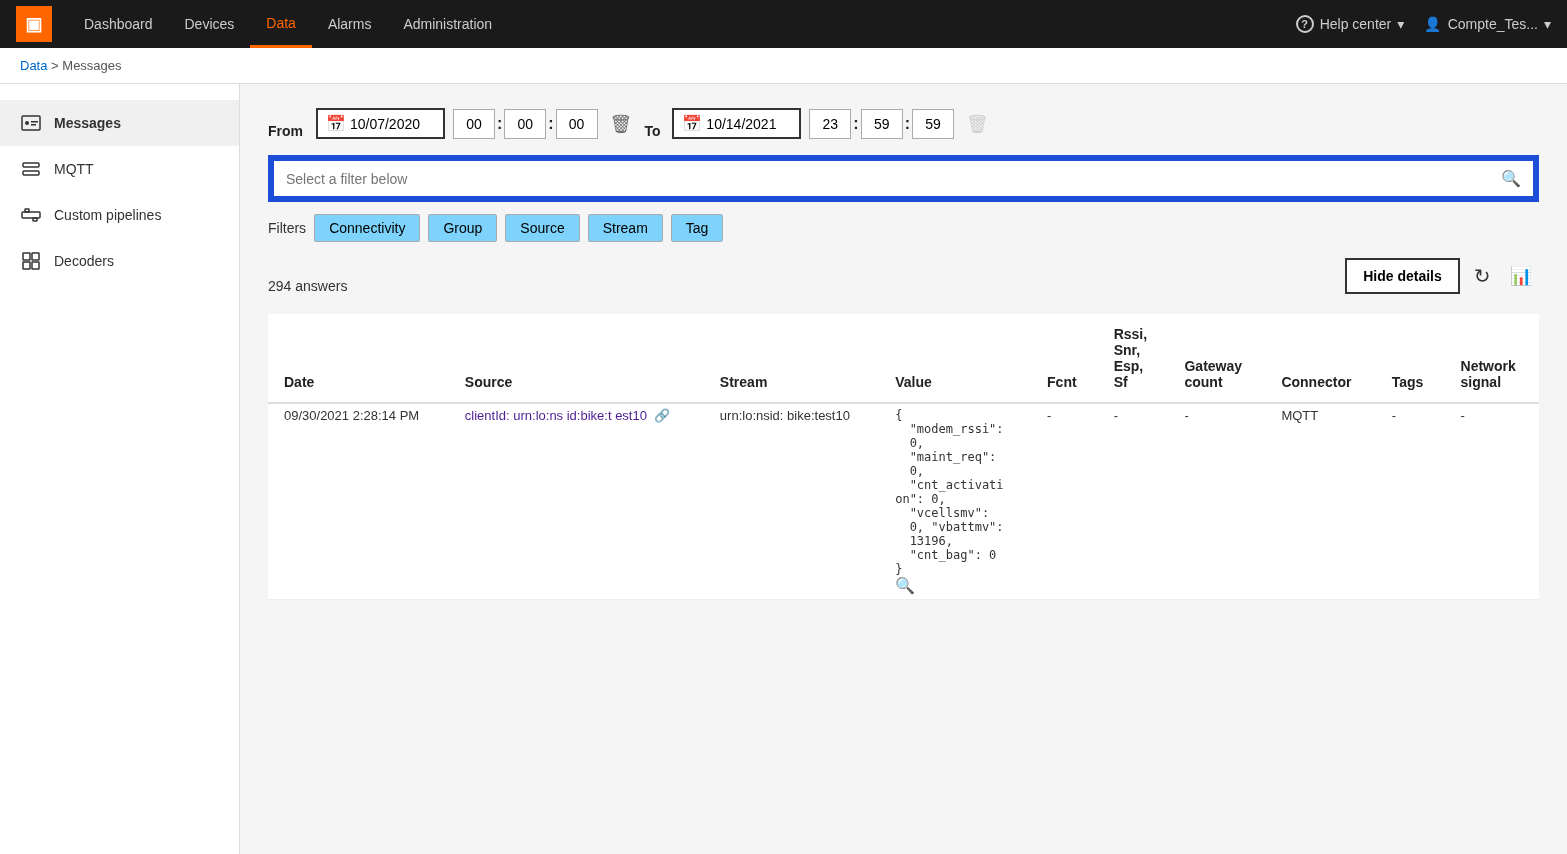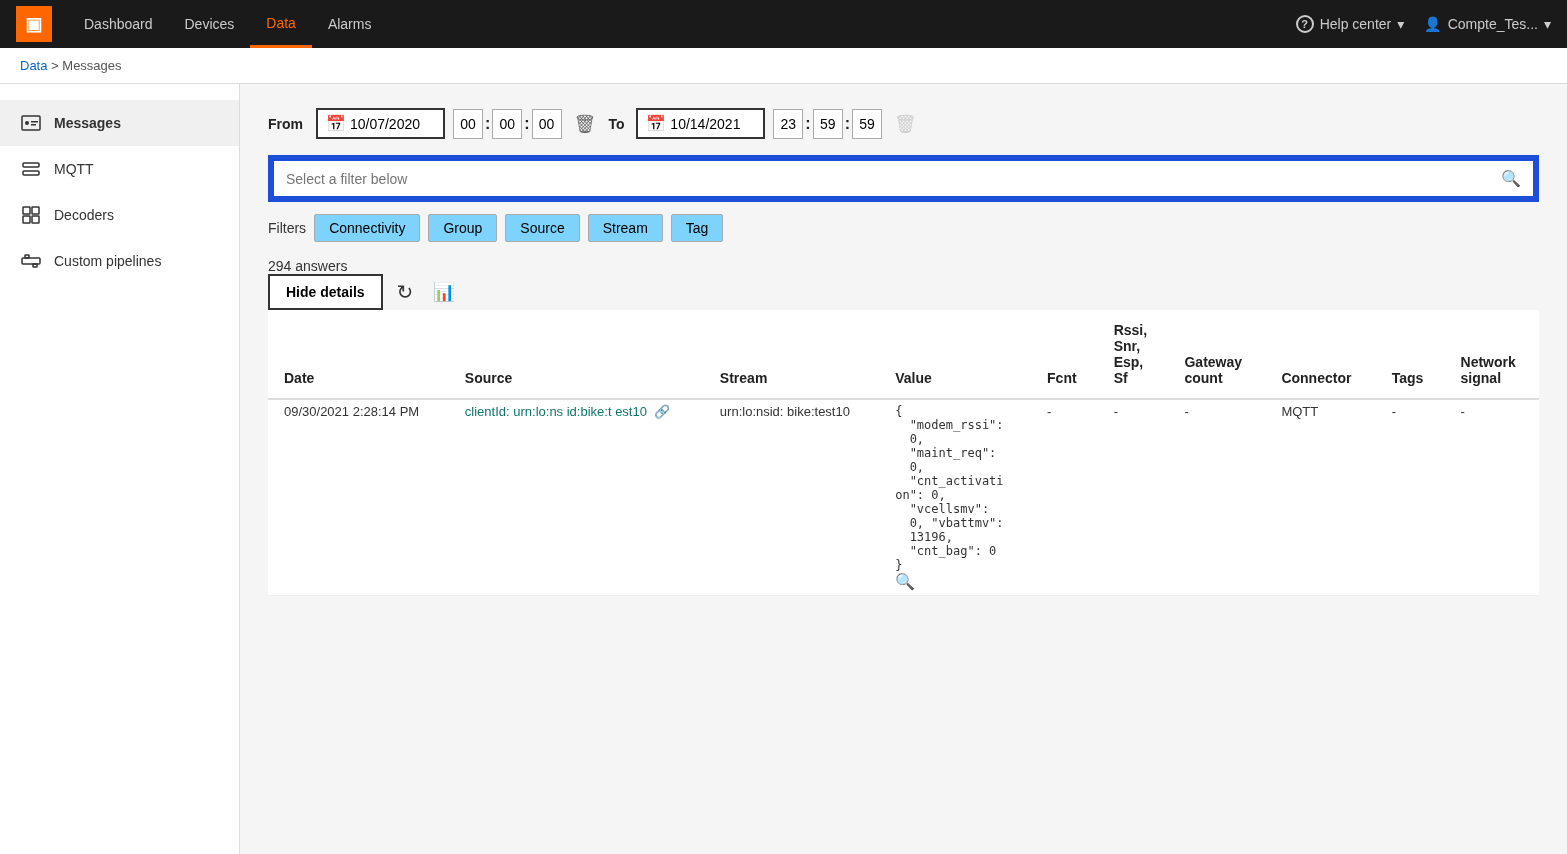--- a/index.html
+++ b/index.html
@@ -113,21 +113,21 @@
     .main {
       flex: 1;
       padding: 24px 28px;
       background: #f5f5f5;
       overflow-x: auto;
     }
 
     
     .filter-row {
       display: flex;
-      align-items: center;
+      align-items: flex-end;
       gap: 8px;
       margin-bottom: 16px;
       flex-wrap: wrap;
     }
     .filter-label {
       font-weight: bold;
       font-size: 14px;
       min-width: 40px;
     }
     .date-input-group {
@@ -147,21 +147,21 @@
     .cal-icon {
       cursor: pointer;
       font-size: 16px;
     }
     .time-group {
       display: flex;
       align-items: center;
       gap: 2px;
     }
     .time-input {
-      width: 30px;
+      width: 42px;
       text-align: center;
       border: 1px solid #aaa;
       padding: 6px 4px;
       font-size: 14px;
       background: #fff;
     }
     .time-sep { font-size: 16px; font-weight: bold; }
     .trash-btn {
       background: none;
       border: none;
@@ -207,23 +207,23 @@
       background: #7dd3fc;
       padding: 5px 14px;
       font-size: 14px;
       cursor: pointer;
       border-radius: 2px;
     }
 
     
     .results-row {
       display: flex;
-      align-items: flex-start;
+      align-items: flex-end;
       justify-content: space-between;
-      flex-direction: column;
+      margin-bottom: 20px;
     }
     .results-count {
       font-size: 14px;
       color: #333;
     }
     .results-actions {
       display: flex;
       align-items: center;
       gap: 8px;
     }
@@ -267,21 +267,21 @@
       vertical-align: top;
     }
     .value-cell {
       font-family: monospace;
       font-size: 12px;
       color: #333;
       white-space: pre-wrap;
       max-width: 200px;
     }
     .source-cell {
-      color: #0f766e;
+      color: #4c1d95;
     }
     .source-link {
       display: inline-block;
       width: 14px;
       height: 14px;
       margin-left: 4px;
       cursor: pointer;
     }
     .zoom-icon {
       cursor: pointer;
@@ -292,20 +292,21 @@
 </head>
 <body>
 
 <nav class="topnav">
   <div class="topnav-logo">▣</div>
   <div class="topnav-links">
     <a class="topnav-link">Dashboard</a>
     <a class="topnav-link">Devices</a>
     <a class="topnav-link active">Data</a>
     <a class="topnav-link">Alarms</a>
+    <a class="topnav-link">Administration</a>
   </div>
   <div class="topnav-right">
     <div class="topnav-right-item">
       <div class="help-circle">?</div>
       <span>Help center</span>
       <span>▾</span>
     </div>
     <div class="topnav-right-item">
       <span>👤</span>
       <span>Compte_Tes...</span>
@@ -339,37 +340,37 @@
         <svg width="20" height="20" viewBox="0 0 20 20" fill="none">
           <rect x="2" y="4" width="16" height="4" rx="1" stroke="#333" stroke-width="1.5" fill="none"></rect>
           <rect x="2" y="12" width="16" height="4" rx="1" stroke="#333" stroke-width="1.5" fill="none"></rect>
         </svg>
       </div>
       <span>MQTT</span>
     </div>
     <div class="sidebar-item">
       <div class="sidebar-icon">
         <svg width="20" height="20" viewBox="0 0 20 20" fill="none">
+          <rect x="1" y="7" width="18" height="6" rx="1" stroke="#333" stroke-width="1.5" fill="none"></rect>
+          <rect x="4" y="4" width="4" height="3" rx="0.5" stroke="#333" stroke-width="1.5" fill="none"></rect>
+          <rect x="12" y="13" width="4" height="3" rx="0.5" stroke="#333" stroke-width="1.5" fill="none"></rect>
+        </svg>
+      </div>
+      <span>Custom pipelines</span>
+    </div>
+    <div class="sidebar-item">
+      <div class="sidebar-icon">
+        <svg width="20" height="20" viewBox="0 0 20 20" fill="none">
           <rect x="2" y="2" width="7" height="7" rx="0.5" stroke="#333" stroke-width="1.5" fill="none"></rect>
           <rect x="11" y="2" width="7" height="7" rx="0.5" stroke="#333" stroke-width="1.5" fill="none"></rect>
           <rect x="2" y="11" width="7" height="7" rx="0.5" stroke="#333" stroke-width="1.5" fill="none"></rect>
           <rect x="11" y="11" width="7" height="7" rx="0.5" stroke="#333" stroke-width="1.5" fill="none"></rect>
         </svg>
       </div>
       <span>Decoders</span>
-    </div>
-    <div class="sidebar-item">
-      <div class="sidebar-icon">
-        <svg width="20" height="20" viewBox="0 0 20 20" fill="none">
-          <rect x="1" y="7" width="18" height="6" rx="1" stroke="#333" stroke-width="1.5" fill="none"></rect>
-          <rect x="4" y="4" width="4" height="3" rx="0.5" stroke="#333" stroke-width="1.5" fill="none"></rect>
-          <rect x="12" y="13" width="4" height="3" rx="0.5" stroke="#333" stroke-width="1.5" fill="none"></rect>
-        </svg>
-      </div>
-      <span>Custom pipelines</span>
     </div>
   </aside>
 
   <main class="main">
 
     <div class="filter-row">
       <span class="filter-label">From</span>
       <div class="date-input-group">
         <span class="cal-icon">📅</span>
         <input class="date-input" type="text" value="10/07/2020" style="">

